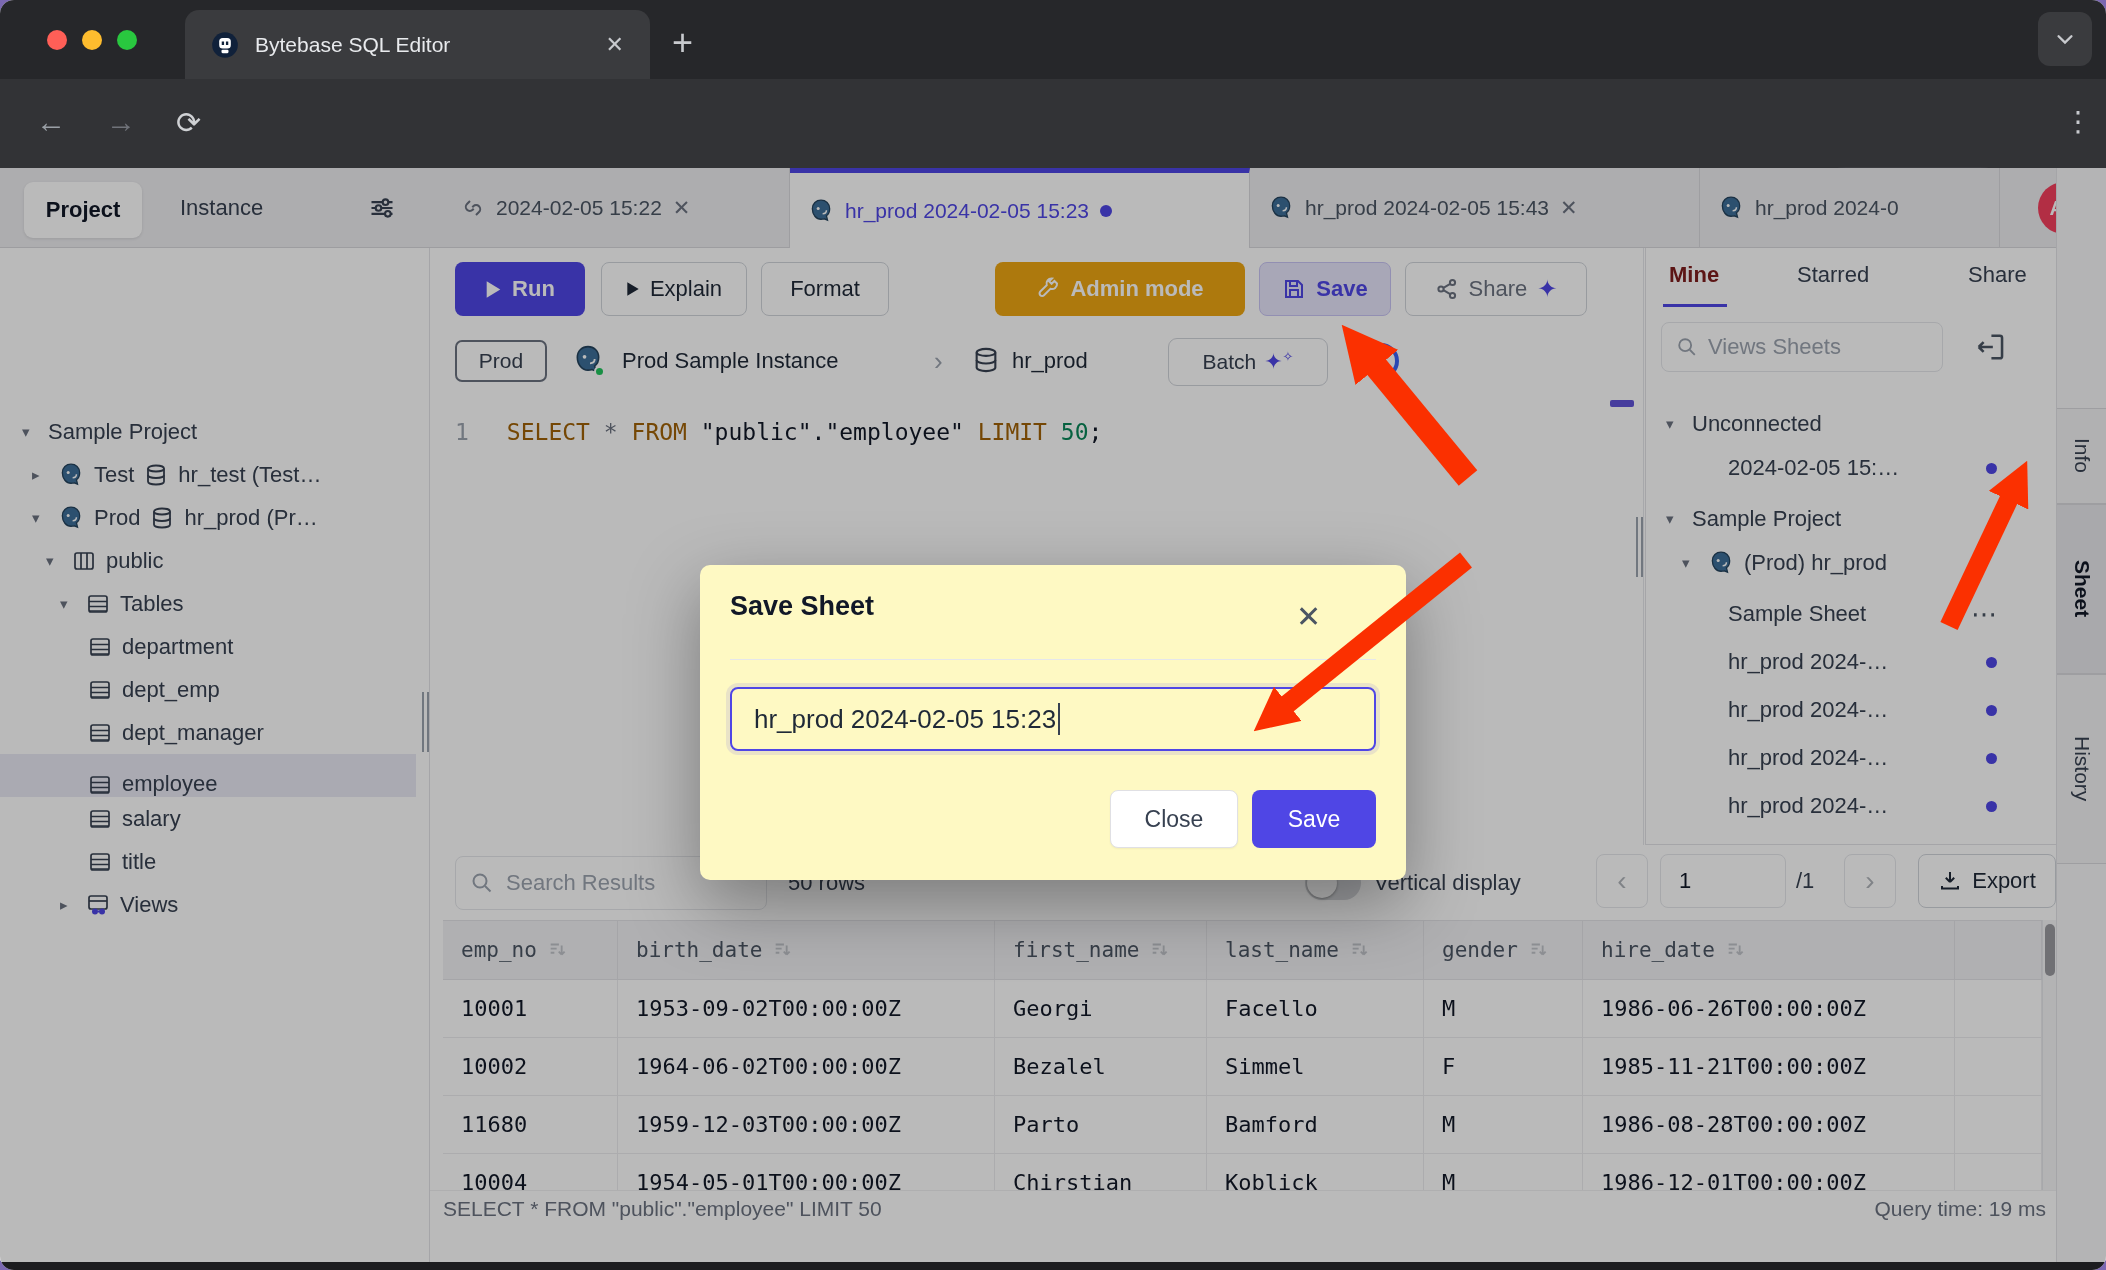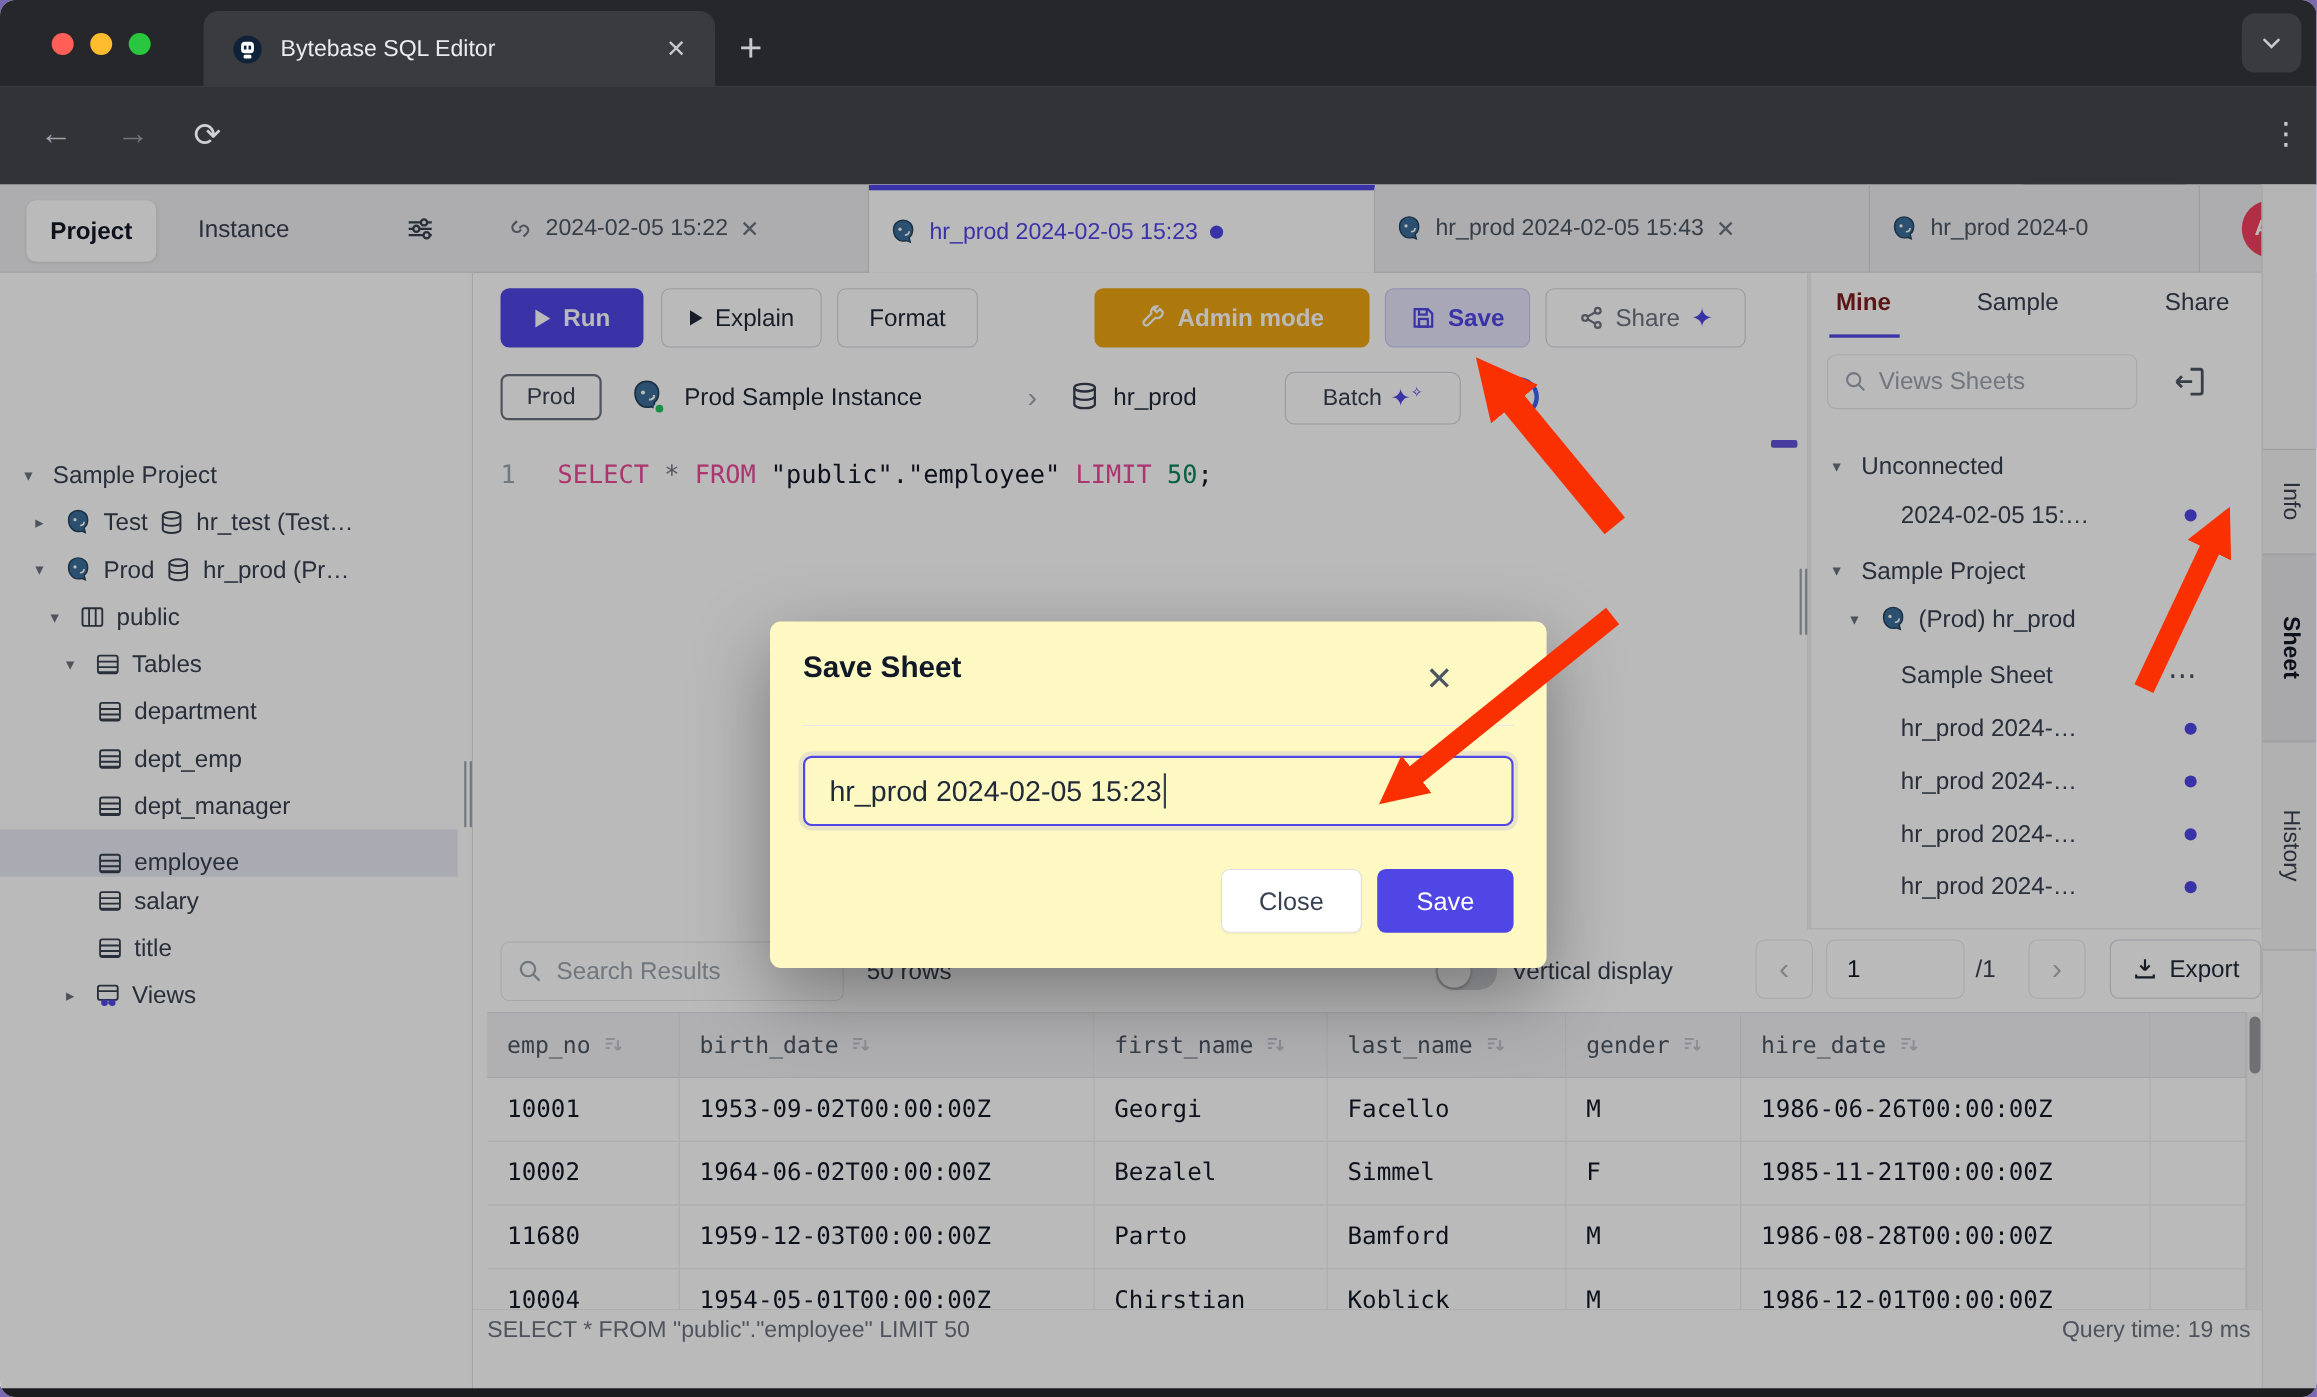--- a/index.html
+++ b/index.html
@@ -53,21 +53,21 @@
   #bc-inst{left:622px;top:172px;height:42px;font-size:22px;color:#1f2937;}
   #bc-sep{left:934px;top:172px;height:42px;color:#9ca3af;font-size:26px;}
   #bc-db{left:1012px;top:172px;height:42px;font-size:22px;color:#1f2937;}
   #batchbtn{left:1168px;top:170px;width:160px;height:48px;background:#fff;border:1px solid #d1d5db;border-radius:9px;justify-content:center;gap:8px;font-size:21px;color:#374151;}
   #bluecirc{left:1363px;top:175px;width:36px;height:36px;border:4px solid #3b63f5;border-radius:50%;}
 
   
   .mono{font-family:"DejaVu Sans Mono",monospace;}
   #sqlrow{left:455px;top:244px;height:40px;font-size:23px;}
   #sqlrow .ln{color:#9ca3af;margin-right:38px;}
-  .tk-kw{color:#ec4899;}.tk-op{color:#6b7280;}.tk-id{color:#111827;}.tk-num{color:#098658;}
+  .tk-kw{color:#a16207;}.tk-op{color:#6b7280;}.tk-id{color:#111827;}.tk-num{color:#098658;}
   #minidash{left:1610px;top:232px;width:24px;height:7px;background:#6053d8;border-radius:2px;}
 
   
   #lsb{left:0;top:80px;width:430px;height:1014px;background:#fff;border-right:1px solid #e2e2e6;}
   #dbsearch{left:22px;top:30px;width:378px;height:52px;border:1px solid #e5e7eb;border-radius:8px;gap:12px;padding:0 16px;color:#9ca3af;font-size:22px;}
   .trow{position:absolute;left:0;width:430px;height:43px;display:flex;align-items:center;gap:10px;font-size:22px;color:#374151;white-space:nowrap;overflow:hidden;}
   .trow.sel{background:#e9e9f4;width:416px;}
   .caret{color:#6b7280;font-size:15px;width:16px;flex:none;}
   .handle{position:absolute;width:2px;height:60px;background:#9ca3af;}
 
@@ -443,21 +443,21 @@
             </span>
             <span>Views</span>
           </div>
         </div>
       <div class="handle" style="left:422px;top:444px"></div>
       <div class="handle" style="left:427px;top:444px"></div>
     </div>
 
     <div id="rsb" class="abs">
       <span class="ptab" style="left:23px;color:#7f1d1d;font-weight:600">Mine</span>
-      <span class="ptab" style="left:151px">Sample</span>
+      <span class="ptab" style="left:151px">Starred</span>
       <span class="ptab" style="left:322px">Share</span>
       <div id="mineu" class="abs"></div>
       <div id="shsearch" class="abs flex">
         <svg width="22" height="22" viewBox="0 0 24 24" fill="none" stroke="#9ca3af" stroke-width="2">
             <circle cx="10" cy="10" r="6.5"></circle>
             <path d="M15 15l5.5 5.5"></path>
           </svg>
         <span>Views Sheets</span>
       </div>
       <span class="abs" style="left:327px;top:82px">

